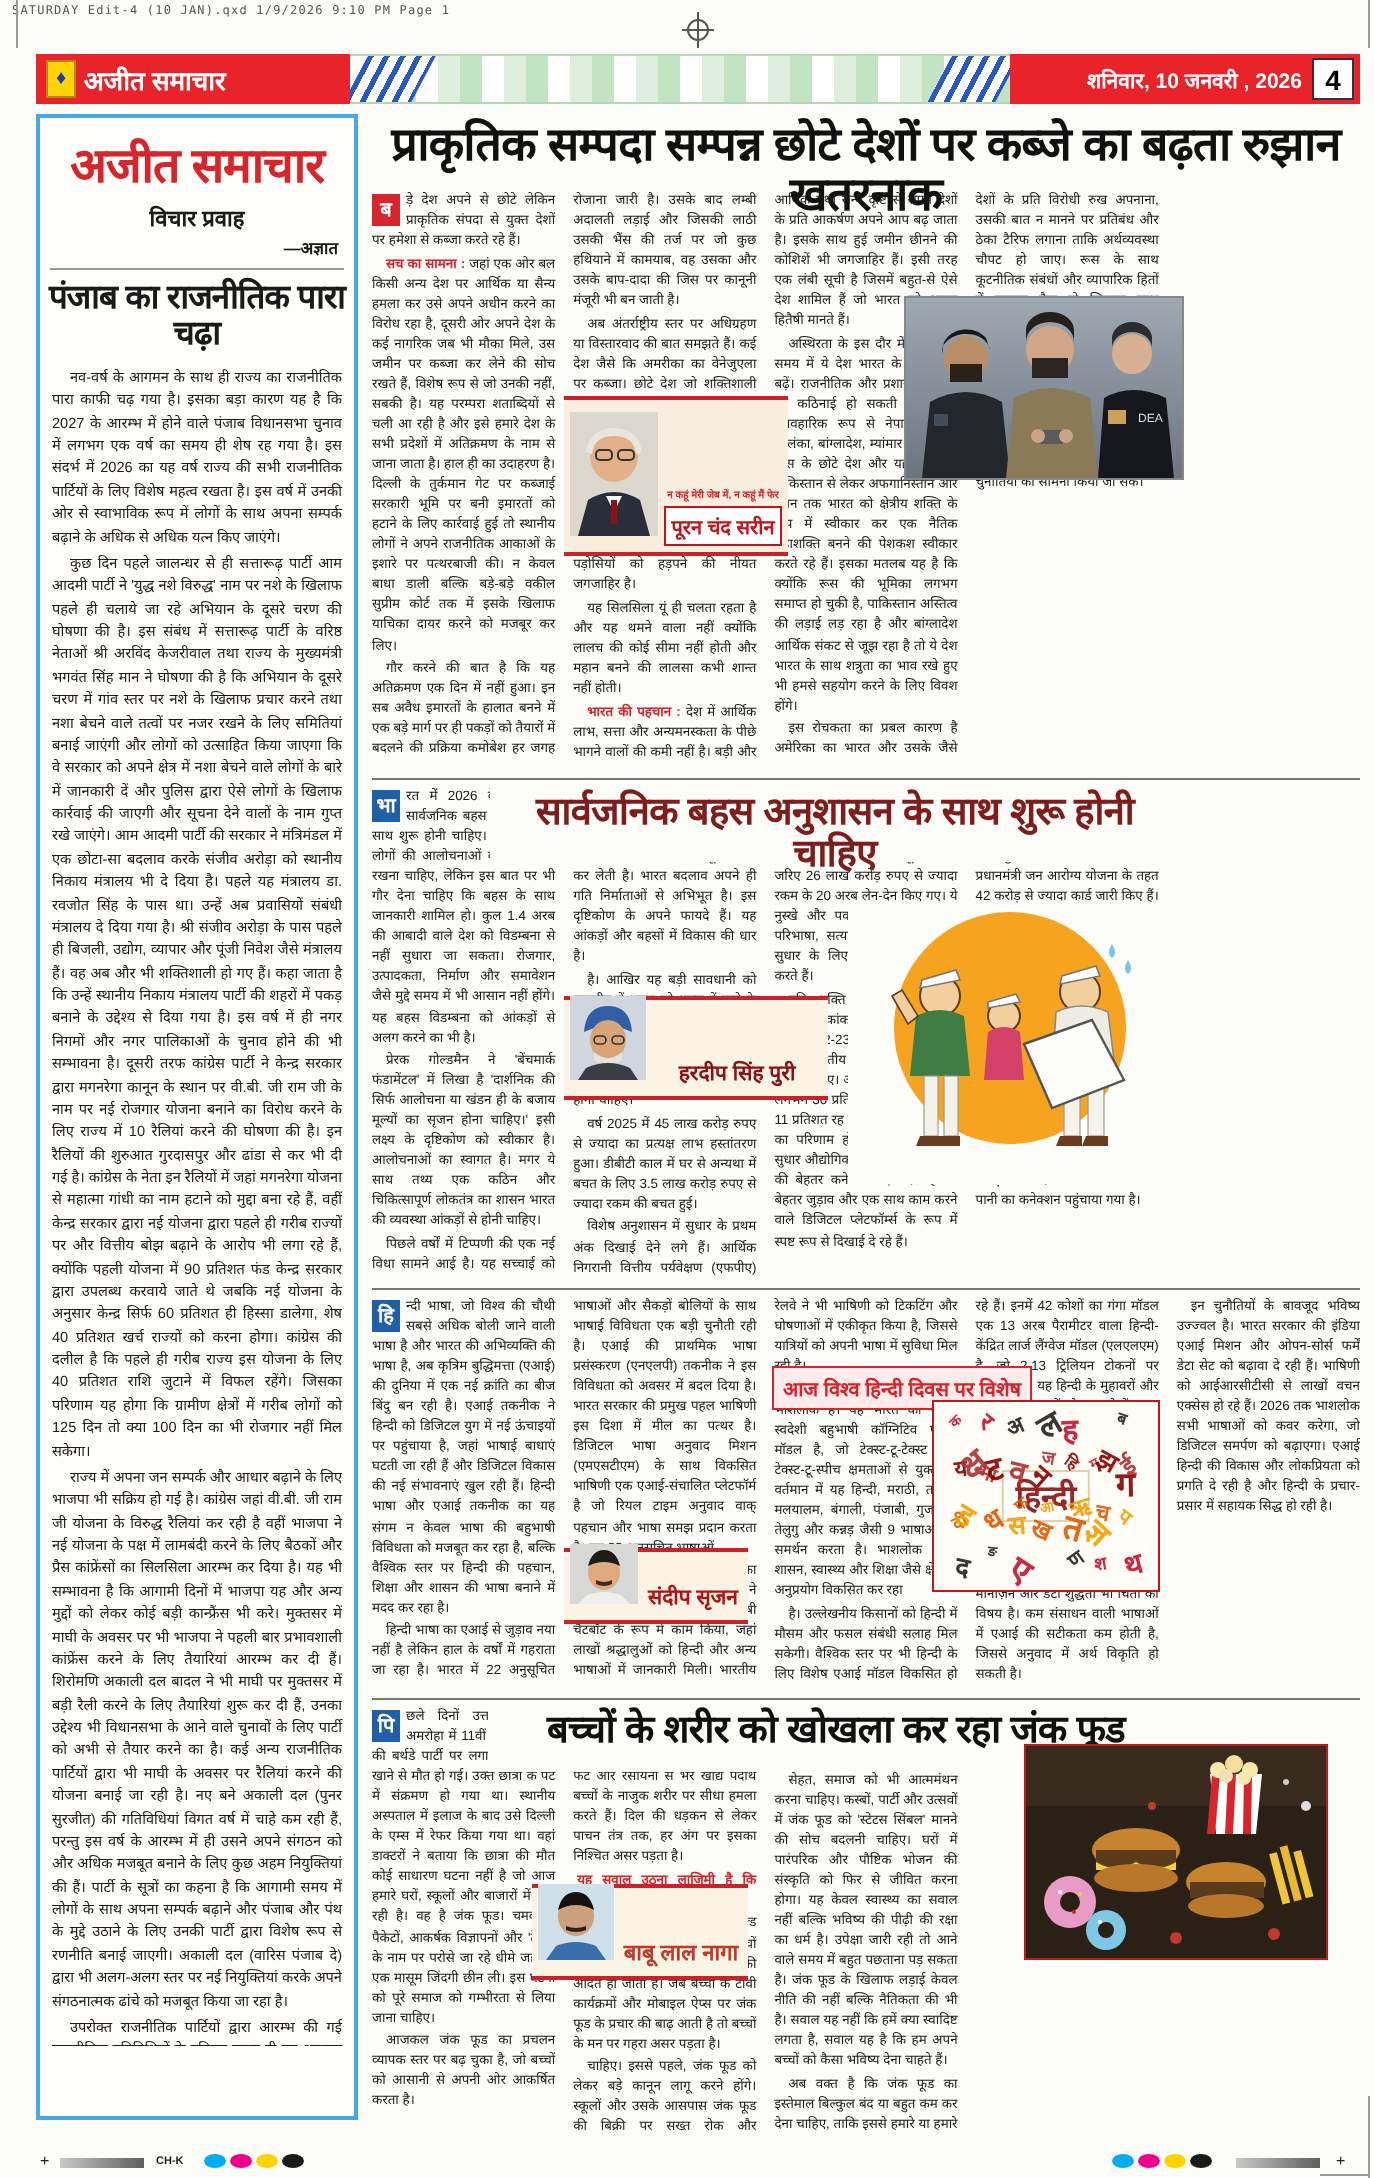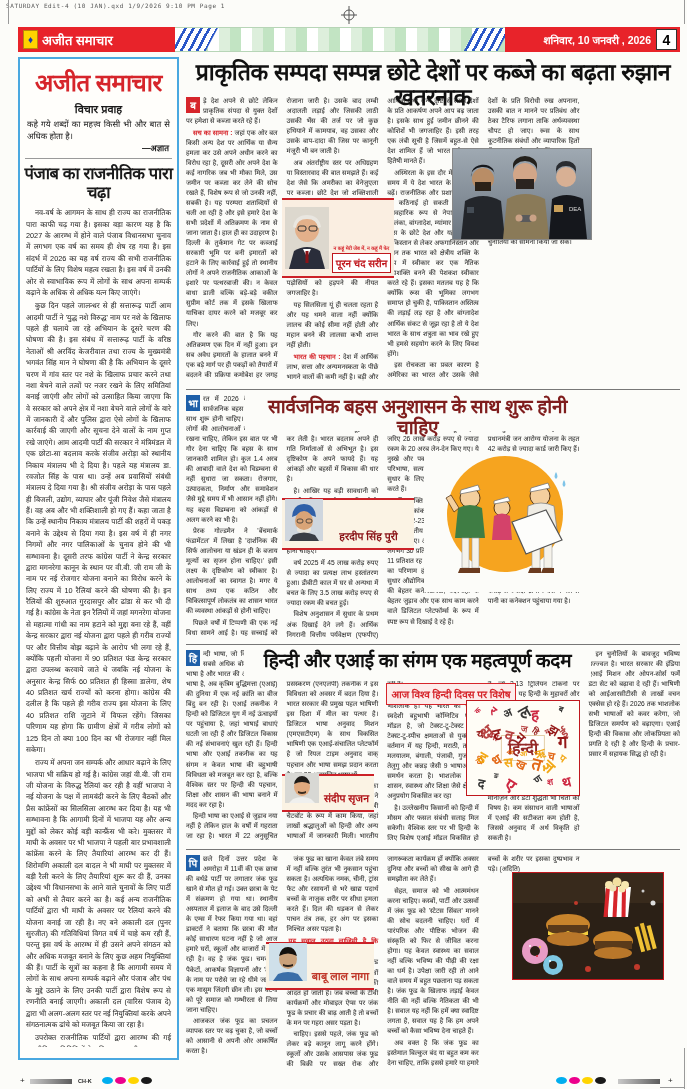--- a/index.html
+++ b/index.html
@@ -107,21 +107,20 @@
     </div>
     <div class="mh-right">
       <span>शनिवार, 10 जनवरी , 2026</span>
       <span class="pagebox">4</span>
     </div>
   </div>
 
   <div class="leftcol">
     <div class="brand">अजीत समाचार</div>
     <div class="vichar">विचार प्रवाह</div>
-    <div class="quote">कहे गये शब्दों का महत्त्व किसी भी और बात से अधिक होता है।</div>
     <div class="attrib">—अज्ञात</div>
     <div class="ldivide"></div>
     <div class="lhead">पंजाब का राजनीतिक पारा चढ़ा</div>
     <div class="lbody">
         <p class="para">नव-वर्ष के आगमन के साथ ही राज्य का राजनीतिक पारा काफी चढ़ गया है। इसका बड़ा कारण यह है कि 2027 के आरम्भ में होने वाले पंजाब विधानसभा चुनाव में लगभग एक वर्ष का समय ही शेष रह गया है। इस संदर्भ में 2026 का यह वर्ष राज्य की सभी राजनीतिक पार्टियों के लिए विशेष महत्व रखता है। इस वर्ष में उनकी ओर से स्वाभाविक रूप में लोगों के साथ अपना सम्पर्क बढ़ाने के अधिक से अधिक यत्न किए जाएंगे।</p>
         <p class="para">कुछ दिन पहले जालन्धर से ही सत्तारूढ़ पार्टी आम आदमी पार्टी ने 'युद्ध नशे विरुद्ध' नाम पर नशे के खिलाफ पहले ही चलाये जा रहे अभियान के दूसरे चरण की घोषणा की है। इस संबंध में सत्तारूढ़ पार्टी के वरिष्ठ नेताओं श्री अरविंद केजरीवाल तथा राज्य के मुख्यमंत्री भगवंत सिंह मान ने घोषणा की है कि अभियान के दूसरे चरण में गांव स्तर पर नशे के खिलाफ प्रचार करने तथा नशा बेचने वाले तत्वों पर नजर रखने के लिए समितियां बनाई जाएंगी और लोगों को उत्साहित किया जाएगा कि वे सरकार को अपने क्षेत्र में नशा बेचने वाले लोगों के बारे में जानकारी दें और पुलिस द्वारा ऐसे लोगों के खिलाफ कार्रवाई की जाएगी और सूचना देने वालों के नाम गुप्त रखे जाएंगे। आम आदमी पार्टी की सरकार ने मंत्रिमंडल में एक छोटा-सा बदलाव करके संजीव अरोड़ा को स्थानीय निकाय मंत्रालय भी दे दिया है। पहले यह मंत्रालय डा. रवजोत सिंह के पास था। उन्हें अब प्रवासियों संबंधी मंत्रालय दे दिया गया है। श्री संजीव अरोड़ा के पास पहले ही बिजली, उद्योग, व्यापार और पूंजी निवेश जैसे मंत्रालय हैं। वह अब और भी शक्तिशाली हो गए हैं। कहा जाता है कि उन्हें स्थानीय निकाय मंत्रालय पार्टी की शहरों में पकड़ बनाने के उद्देश्य से दिया गया है। इस वर्ष में ही नगर निगमों और नगर पालिकाओं के चुनाव होने की भी सम्भावना है। दूसरी तरफ कांग्रेस पार्टी ने केन्द्र सरकार द्वारा मगनरेगा कानून के स्थान पर वी.बी. जी राम जी के नाम पर नई रोजगार योजना बनाने का विरोध करने के लिए राज्य में 10 रैलियां करने की घोषणा की है। इन रैलियों की शुरुआत गुरदासपुर और ढांडा से कर भी दी गई है। कांग्रेस के नेता इन रैलियों में जहां मगनरेगा योजना से महात्मा गांधी का नाम हटाने को मुद्दा बना रहे हैं, वहीं केन्द्र सरकार द्वारा नई योजना द्वारा पहले ही गरीब राज्यों पर और वित्तीय बोझ बढ़ाने के आरोप भी लगा रहे हैं, क्योंकि पहली योजना में 90 प्रतिशत फंड केन्द्र सरकार द्वारा उपलब्ध करवाये जाते थे जबकि नई योजना के अनुसार केन्द्र सिर्फ 60 प्रतिशत ही हिस्सा डालेगा, शेष 40 प्रतिशत खर्च राज्यों को करना होगा। कांग्रेस की दलील है कि पहले ही गरीब राज्य इस योजना के लिए 40 प्रतिशत राशि जुटाने में विफल रहेंगे। जिसका परिणाम यह होगा कि ग्रामीण क्षेत्रों में गरीब लोगों को 125 दिन तो क्या 100 दिन का भी रोजगार नहीं मिल सकेगा।</p>
         <p class="para">राज्य में अपना जन सम्पर्क और आधार बढ़ाने के लिए भाजपा भी सक्रिय हो गई है। कांग्रेस जहां वी.बी. जी राम जी योजना के विरुद्ध रैलियां कर रही है वहीं भाजपा ने नई योजना के पक्ष में लामबंदी करने के लिए बैठकों और प्रैस कांफ्रेंसों का सिलसिला आरम्भ कर दिया है। यह भी सम्भावना है कि आगामी दिनों में भाजपा यह और अन्य मुद्दों को लेकर कोई बड़ी कान्फ्रैंस भी करे। मुक्तसर में माघी के अवसर पर भी भाजपा ने पहली बार प्रभावशाली कांफ्रेंस करने के लिए तैयारियां आरम्भ कर दी हैं। शिरोमणि अकाली दल बादल ने भी माघी पर मुक्तसर में बड़ी रैली करने के लिए तैयारियां शुरू कर दी हैं, उनका उद्देश्य भी विधानसभा के आने वाले चुनावों के लिए पार्टी को अभी से तैयार करने का है। कई अन्य राजनीतिक पार्टियों द्वारा भी माघी के अवसर पर रैलियां करने की योजना बनाई जा रही है। नए बने अकाली दल (पुनर सुरजीत) की गतिविधियां विगत वर्ष में चाहे कम रही हैं, परन्तु इस वर्ष के आरम्भ में ही उसने अपने संगठन को और अधिक मजबूत बनाने के लिए कुछ अहम नियुक्तियां की हैं। पार्टी के सूत्रों का कहना है कि आगामी समय में लोगों के साथ अपना सम्पर्क बढ़ाने और पंजाब और पंथ के मुद्दे उठाने के लिए उनकी पार्टी द्वारा विशेष रूप से रणनीति बनाई जाएगी। अकाली दल (वारिस पंजाब दे) द्वारा भी अलग-अलग स्तर पर नई नियुक्तियां करके अपने संगठनात्मक ढांचे को मजबूत किया जा रहा है।</p>
         <p class="para">उपरोक्त राजनीतिक पार्टियों द्वारा आरम्भ की गई राजनीतिक गतिविधियों के दृष्टिगत सहज ही यह अनुमान लगाया जा सकता है कि यह वर्ष राजनीतिक रूप से बेहद हलचल भरपूर रहेगा। यह देखना दिलचस्प होगा कि राजनीतिक पार्टियां लोगों को लामबंद करने के लिए इस वर्ष कौन-कौन से मुद्दे उठाती हैं और अपने विचार लोगों तक पहुंचाने के लिए किस प्रकार की रणनीति बनाती हैं। अभी तो सिर्फ इतना ही कहा जा सकता है कि यह वर्ष बेहद दिलचस्प सिद्ध होगा और राज्य के लोगों को राजनीतिक मंच पर बहुत कुछ देखने और सुनने को मिलेगा।</p>
       </div>
   </div>
@@ -256,21 +255,20 @@
   <div class="a-body cols5" style="left:186px;top:649px;width:494px;height:197px;">
       <p class="apara" style="text-indent: 0px;"><span class="dropcap blue">हि</span>न्दी भाषा, जो विश्व की चौथी सबसे अधिक बोली जाने वाली भाषा है और भारत की अभिव्यक्ति की भाषा है, अब कृत्रिम बुद्धिमत्ता (एआई) की दुनिया में एक नई क्रांति का बीज बिंदु बन रही है। एआई तकनीक ने हिन्दी को डिजिटल युग में नई ऊंचाइयों पर पहुंचाया है, जहां भाषाई बाधाएं घटती जा रही हैं और डिजिटल विकास की नई संभावनाएं खुल रही हैं। हिन्दी भाषा और एआई तकनीक का यह संगम न केवल भाषा की बहुभाषी विविधता को मजबूत कर रहा है, बल्कि वैश्विक स्तर पर हिन्दी की पहचान, शिक्षा और शासन की भाषा बनाने में मदद कर रहा है।</p>
       <p class="apara">हिन्दी भाषा का एआई से जुड़ाव नया नहीं है लेकिन हाल के वर्षों में गहराता जा रहा है। भारत में 22 अनुसूचित भाषाओं और सैकड़ों बोलियों के साथ भाषाई विविधता एक बड़ी चुनौती रही है। एआई की प्राथमिक भाषा प्रसंस्करण (एनएलपी) तकनीक ने इस विविधता को अवसर में बदल दिया है। भारत सरकार की प्रमुख पहल भाषिणी इस दिशा में मील का पत्थर है। डिजिटल भाषा अनुवाद मिशन (एमएसटीएम) के साथ विकसित भाषिणी एक एआई-संचालित प्लेटफॉर्म है जो रियल टाइम अनुवाद वाक् पहचान और भाषा समझ प्रदान करता है। यह 22 अनुसूचित भाषाओं</p>
       <p class="apara">सहित सांस्कृतिक भाषाओं का समर्थन वाला है। 2025 में भाषिणी ने महाकुंभ जैसे बड़े आयोजनों में बहुभाषी चैटबॉट के रूप में काम किया, जहां लाखों श्रद्धालुओं को हिन्दी और अन्य भाषाओं में जानकारी मिली। भारतीय रेलवे ने भी भाषिणी को टिकटिंग और घोषणाओं में एकीकृत किया है, जिससे यात्रियों को अपनी भाषा में सुविधा मिल रही है।</p>
       <p class="apara">एक और महत्वपूर्ण विकास भाशलोक है। यह भारत का पहला स्वदेशी बहुभाषी कॉग्निटिव एआई मॉडल है, जो टेक्स्ट-टू-टेक्स्ट और टेक्स्ट-टू-स्पीच क्षमताओं से युक्त है। वर्तमान में यह हिन्दी, मराठी, तमिल, मलयालम, बंगाली, पंजाबी, गुजराती, तेलुगु और कन्नड़ जैसी 9 भाषाओं का समर्थन करता है। भाशलोक कृषि, शासन, स्वास्थ्य और शिक्षा जैसे क्षेत्रों में अनुप्रयोग विकसित कर रहा</p>
       <p class="apara">है। उल्लेखनीय किसानों को हिन्दी में मौसम और फसल संबंधी सलाह मिल सकेगी। वैश्विक स्तर पर भी हिन्दी के लिए विशेष एआई मॉडल विकसित हो रहे हैं। इनमें 42 कोशों का गंगा मॉडल एक 13 अरब पैरामीटर वाला हिन्दी-केंद्रित लार्ज लैंग्वेज मॉडल (एलएलएम) है, जो 2.13 ट्रिलियन टोकनों पर प्रशिक्षित है। यह हिन्दी के मुहावरों और संदर्भ विविधताओं को समझने में सक्षम है।</p>
       <p class="apara">मदद कर रहे हैं, जबकि आईआईटी मद्रास ने लेक्चर्स को 11 भारतीय भाषाओं में अनुवाद करने वाला सिस्टम विकसित किया है।</p>
       <p class="apara">अनुवाद, भाषण का ज्ञाता है। यदि प्रशिक्षण डेटा अंग्रेजी से हो तो एआई सांस्कृतिक गलतियां कर सकता है। मोनोज़ेन और डेटा शुद्धता भी चिंता का विषय है। कम संसाधन वाली भाषाओं में एआई की सटीकता कम होती है, जिससे अनुवाद में अर्थ विकृति हो सकती है।</p>
       <p class="apara">इन चुनौतियों के बावजूद भविष्य उज्ज्वल है। भारत सरकार की इंडिया एआई मिशन और ओपन-सोर्स फर्में डेटा सेट को बढ़ावा दे रही हैं। भाषिणी को आईआरसीटीसी से लाखों वचन एक्सेस हो रहे हैं। 2026 तक भाशलोक सभी भाषाओं को कवर करेगा, जो डिजिटल समर्पण को बढ़ाएगा। एआई हिन्दी की विकास और लोकप्रियता को प्रगति दे रही है और हिन्दी के प्रचार-प्रसार में सहायक सिद्ध हो रही है।</p>
     </div>
-  <div class="a-head" style="left:244px;top:649px;width:347px;height:30px;font-size:19px;padding-top:2px;">हिन्दी और एआई का संगम एक महत्वपूर्ण कदम</div>
   <div class="specialbox" style="left:386px;top:683px;width:130px;height:22px;">आज विश्व हिन्दी दिवस पर विशेष</div>
 
   <div class="collage" style="left:466px;top:700px;width:112px;height:94px;">
     <span class="word">हिन्दी</span>
   <span style="left: 7%; top: 5%; font-size: 7px; transform: rotate(-45deg); color: rgb(200, 16, 46);">क</span>
       <span style="left: 44%; top: 58%; font-size: 12px; transform: rotate(22deg); color: rgb(224, 90, 0);">ख</span>
       <span style="left: 81%; top: 31%; font-size: 17px; transform: rotate(-1deg); color: rgb(138, 0, 0);">ग</span>
       <span style="left: 32%; top: 4%; font-size: 11px; transform: rotate(-24deg); color: rgb(34, 34, 34);">अ</span>
       <span style="left: 69%; top: 57%; font-size: 16px; transform: rotate(43deg); color: rgb(242, 160, 0);">ज्ञ</span>
       <span style="left: 20%; top: 30%; font-size: 10px; transform: rotate(20deg); color: rgb(176, 48, 48);">भा</span>
@@ -326,20 +324,21 @@
   <div class="a-body cols5" style="left:186px;top:854px;width:494px;height:218px;">
       <p class="apara" style="text-indent: 0px;"><span class="dropcap blue">पि</span>छले दिनों उत्तर प्रदेश के अमरोहा में 11वीं की एक छात्रा की बर्थडे पार्टी पर लगातार जंक फूड खाने से मौत हो गई। उक्त छात्रा के पेट में संक्रमण हो गया था। स्थानीय अस्पताल में इलाज के बाद उसे दिल्ली के एम्स में रेफर किया गया था। वहां डाक्टरों ने बताया कि छात्रा की मौत कोई साधारण घटना नहीं है जो आज हमारे घरों, स्कूलों और बाजारों में फैल रही है। वह है जंक फूड। चमकदार पैकेटों, आकर्षक विज्ञापनों और 'टेस्टी' के नाम पर परोसे जा रहे धीमे जहर ने एक मासूम जिंदगी छीन ली। इस घटना को पूरे समाज को गम्भीरता से लिया जाना चाहिए।</p>
       <p class="apara">आजकल जंक फूड का प्रचलन व्यापक स्तर पर बढ़ चुका है, जो बच्चों को आसानी से अपनी ओर आकर्षित करता है।</p>
       <p class="apara">जंक फूड का खाना केवल लंबे समय में नहीं बल्कि तुरंत भी नुकसान पहुंचा सकता है। अत्यधिक नमक, चीनी, ट्रांस फैट और रसायनों से भरे खाद्य पदार्थ बच्चों के नाजुक शरीर पर सीधा हमला करते हैं। दिल की धड़कन से लेकर पाचन तंत्र तक, हर अंग पर इसका निश्चित असर पड़ता है।</p>
       <p class="apara leadpara">यह सवाल उठना लाजिमी है कि आखिर जिम्मेदार कौन है? क्या</p>
       <p class="apara">किचनों में पिज्जा, बर्गर और कोल्ड ड्रिंक्स आसानी से उपलब्ध हों तो बच्चों को रेशेदार भोजन के बिना रहने की आदत हो जाती है। जब बच्चों के टीवी कार्यक्रमों और मोबाइल ऐप्स पर जंक फूड के प्रचार की बाढ़ आती है तो बच्चों के मन पर गहरा असर पड़ता है।</p>
       <p class="apara">चाहिए। इससे पहले, जंक फूड को लेकर बड़े कानून लागू करने होंगे। स्कूलों और उसके आसपास जंक फूड की बिक्री पर सख्त रोक और जागरूकता कार्यक्रम हों क्योंकि अक्सर दुनिया और बच्चों को सीख के आगे ही समझौता कर लेते हैं।</p>
       <p class="apara">सेहत, समाज को भी आत्ममंथन करना चाहिए। कस्बों, पार्टी और उत्सवों में जंक फूड को 'स्टेटस सिंबल' मानने की सोच बदलनी चाहिए। घरों में पारंपरिक और पौष्टिक भोजन की संस्कृति को फिर से जीवित करना होगा। यह केवल स्वास्थ्य का सवाल नहीं बल्कि भविष्य की पीढ़ी की रक्षा का धर्म है। उपेक्षा जारी रही तो आने वाले समय में बहुत पछताना पड़ सकता है। जंक फूड के खिलाफ लड़ाई केवल नीति की नहीं बल्कि नैतिकता की भी है। सवाल यह नहीं कि हमें क्या स्वादिष्ट लगता है, सवाल यह है कि हम अपने बच्चों को कैसा भविष्य देना चाहते हैं।</p>
       <p class="apara">अब वक्त है कि जंक फूड का इस्तेमाल बिल्कुल बंद या बहुत कम कर देना चाहिए, ताकि इससे हमारे या हमारे बच्चों के शरीर पर इसका दुष्प्रभाव न पड़े। (अदिति)</p>
     </div>
+  <div class="a-head" style="left:244px;top:854px;width:348px;height:30px;font-size:19px;padding-top:2px;">बच्चों के शरीर को खोखला कर रहा जंक फूड</div>
 
   <div class="photo" style="left:512px;top:872px;width:150px;height:106px;border:1px solid #c0171d;">
     <svg width="150" height="106" viewBox="0 0 150 106">
       <rect width="150" height="106" fill="#2b2016"></rect>
       <rect width="150" height="30" fill="#382a1c"></rect>
 
       <path d="M92,14 l26,0 l-3,30 l-20,0 z" fill="#fff"></path>
       <path d="M93,14 l4,0 l-2.5,30 l-4,0 z" fill="#d6252b"></path>
       <path d="M101,14 l4,0 l-1.5,30 l-4,0 z" fill="#d6252b"></path>
       <path d="M109,14 l4,0 l-0.5,30 l-4,0 z" fill="#d6252b"></path>

